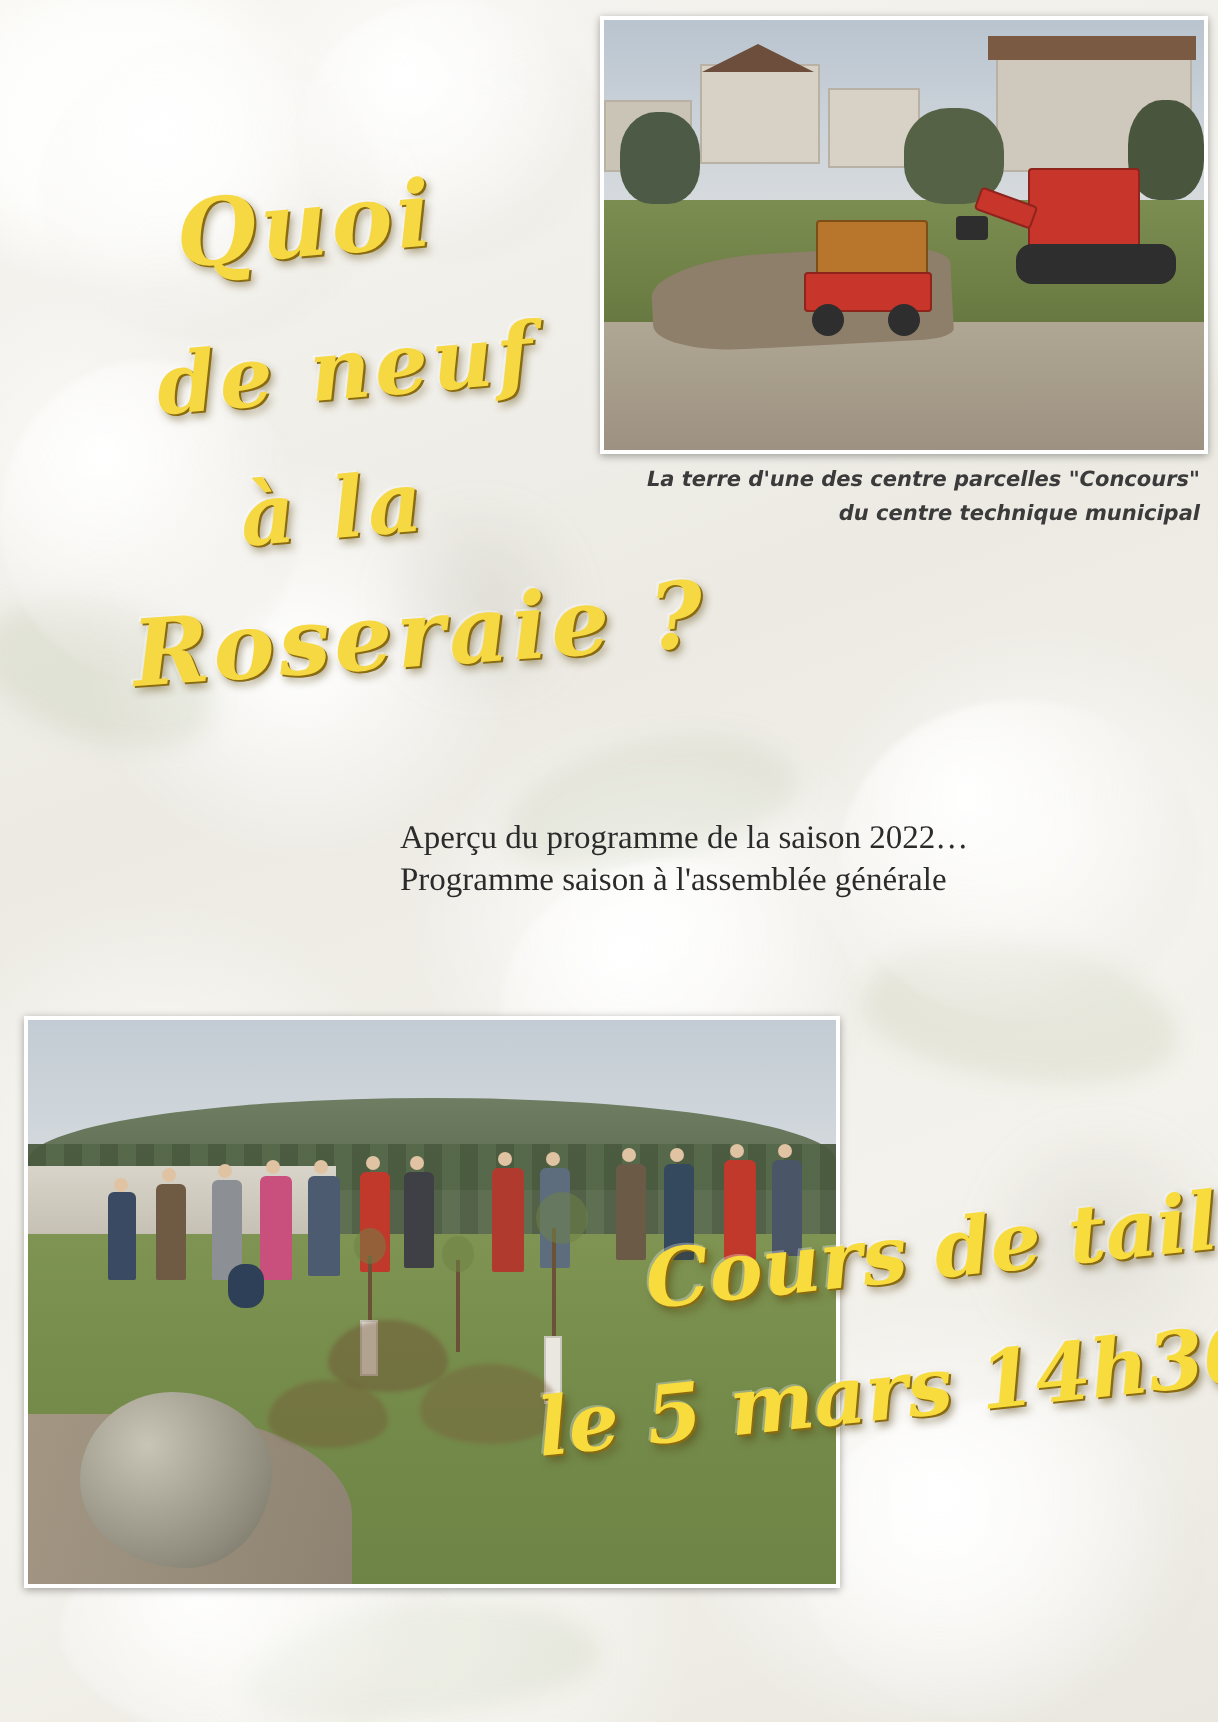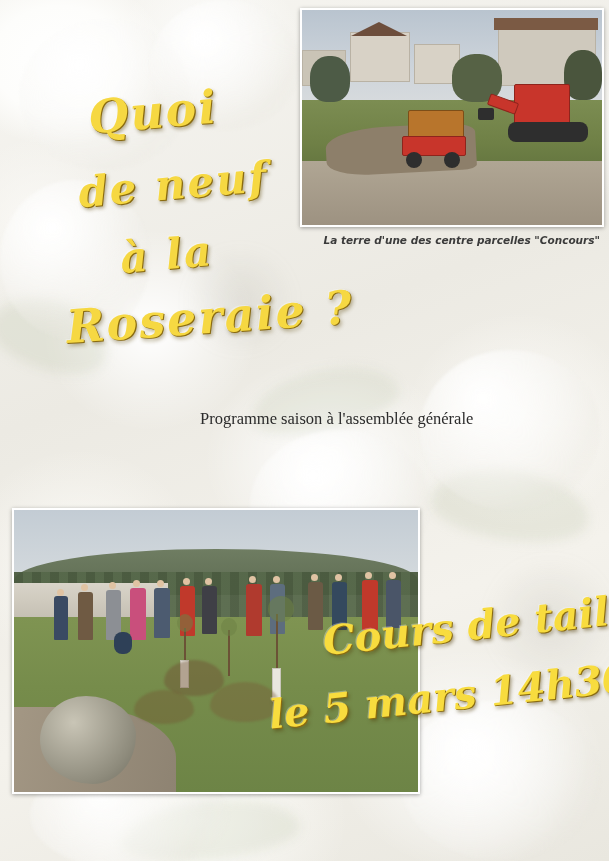--- a/index.html
+++ b/index.html
@@ -282,23 +282,25 @@
     <div class="mach-dark" style="left:142px; top:142px; width:16px; height:16px; border-radius:50%;"></div>
 
     <div class="mach-body" style="left:212px; top:74px; width:54px; height:40px;"></div>
     <div class="mach-dark" style="left:206px; top:112px; width:80px; height:20px; border-radius:8px;"></div>
     <div class="mach-body" style="left:186px; top:88px; width:28px; height:10px; transform:rotate(20deg);"></div>
     <div class="mach-dark" style="left:176px; top:98px; width:16px; height:12px;"></div>
   </div>
 
   <div class="caption-excavator">
     <div>La terre d'une des centre parcelles "Concours"</div>
+    <div>du centre technique municipal</div>
   </div>
 
   <div class="programme">
+    <div>Aperçu du programme de la saison 2022…</div>
     <div>Programme saison à l'assemblée générale</div>
   </div>
 
   <div class="photo photo-group">
     <div class="g-sky"></div>
     <div class="g-hill"></div>
     <div class="g-trees"></div>
     <div class="g-houses"></div>
     <div class="g-lawn"></div>
     <div class="g-pathway"></div>

